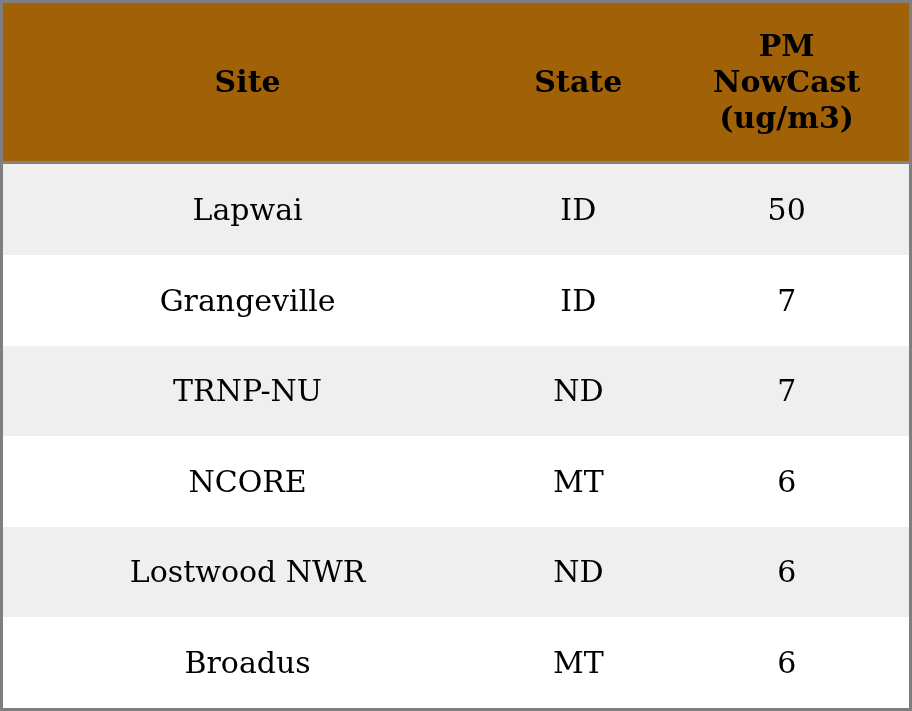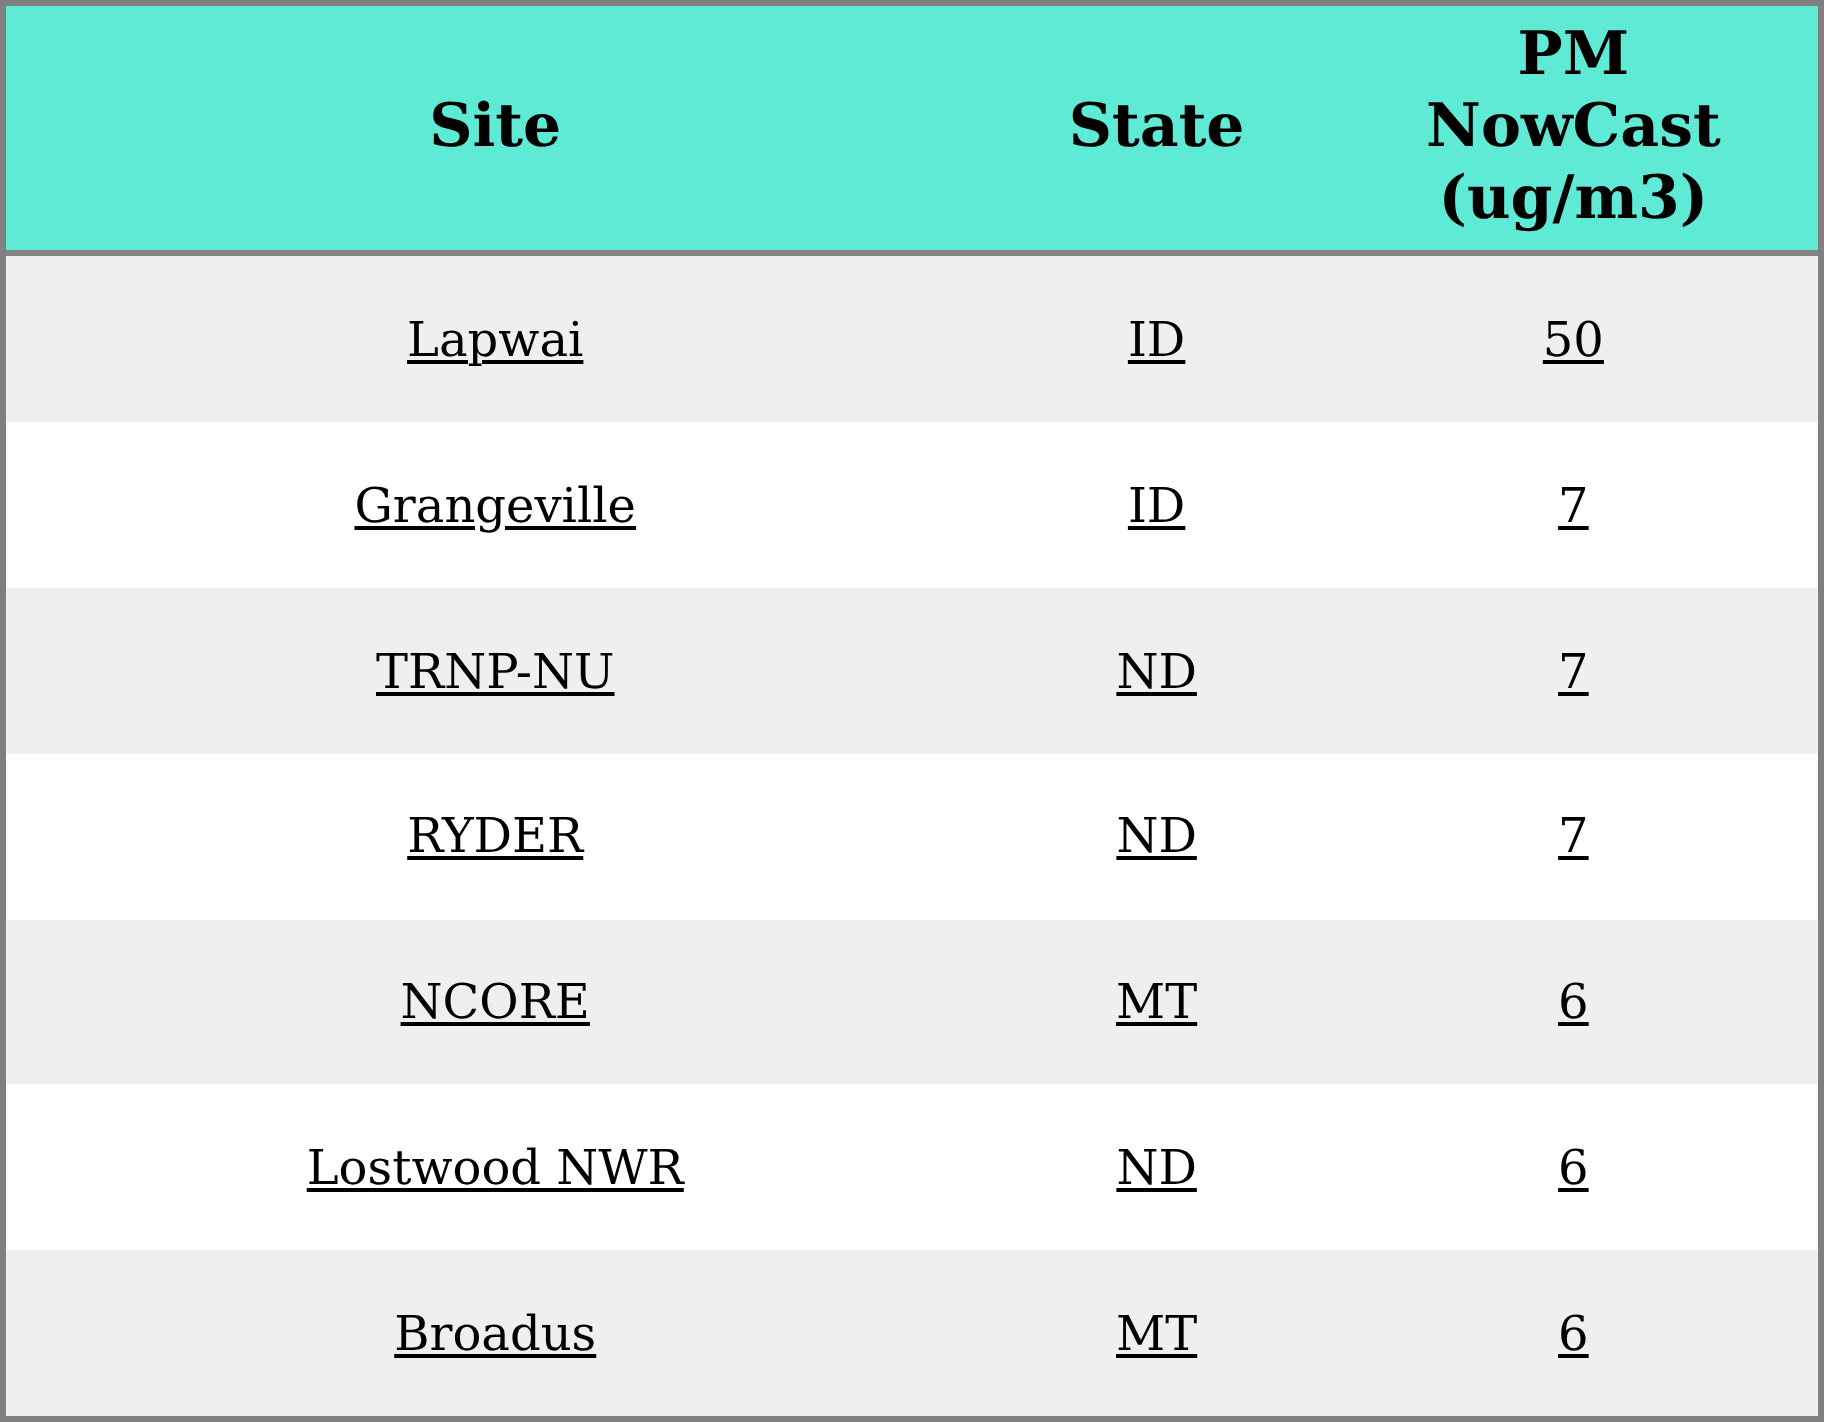--- a/index.html
+++ b/index.html
@@ -21,42 +21,41 @@
     border-collapse: collapse;
     table-layout: fixed;
     font-family: "DejaVu Serif", "Liberation Serif", serif;
     color: #000000;
   }
   col.col-site  { width: 54%; }
   col.col-state { width: 19%; }
   col.col-pm    { width: 27%; }
 
   thead th {
-    background: #5eead4;
+    background: #a16207;
     border-bottom: 3px solid #828282;
     height: 122px;
     vertical-align: middle;
     text-align: center;
     font-size: 30px;
     font-weight: bold;
     line-height: 36px;
-    padding: 0 10px;
+    padding: 18px 10px;
   }
   th.multiline {
     white-space: pre-line;
   }
   tbody td {
     height: 58px;
     text-align: center;
     vertical-align: middle;
-    font-size: 24px;
+    font-size: 30px;
     line-height: 58px;
     padding: 0 8px;
     overflow: hidden;
-    text-decoration: underline;
   }
   tbody tr:nth-child(odd)  { background: #efefef; }
   tbody tr:nth-child(even) { background: #ffffff; }
 </style>
 </head>
 <body>
 
 <div class="table-wrap">
   <table class="data-table">
     <colgroup>
@@ -83,25 +82,20 @@
     <td>Grangeville</td>
     <td>ID</td>
     <td>7</td>
   </tr>
         <tr>
     <td>TRNP-NU</td>
     <td>ND</td>
     <td>7</td>
   </tr>
         <tr>
-    <td>RYDER</td>
-    <td>ND</td>
-    <td>7</td>
-  </tr>
-        <tr>
     <td>NCORE</td>
     <td>MT</td>
     <td>6</td>
   </tr>
         <tr>
     <td>Lostwood NWR</td>
     <td>ND</td>
     <td>6</td>
   </tr>
         <tr>

